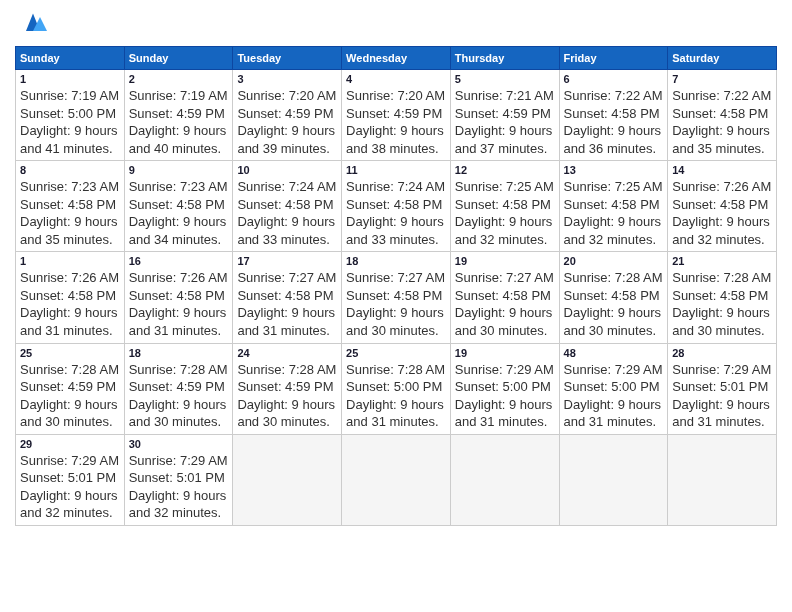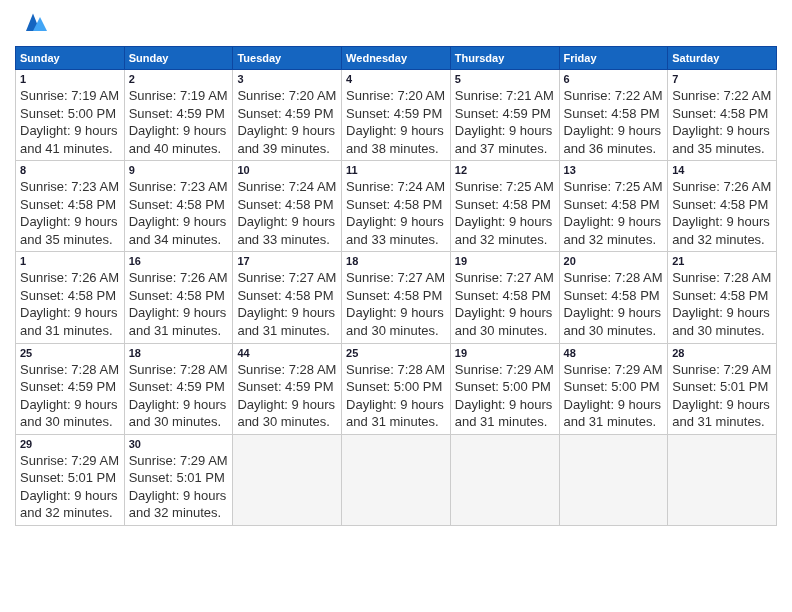--- a/index.html
+++ b/index.html
@@ -214,21 +214,21 @@
         <tr>
           <td>
             <span class="day-number">25</span>
             <div class="day-info">Sunrise: 7:28 AM<br>Sunset: 4:59 PM<br>Daylight: 9 hours and 30 minutes.</div>
           </td>
           <td>
             <span class="day-number">18</span>
             <div class="day-info">Sunrise: 7:28 AM<br>Sunset: 4:59 PM<br>Daylight: 9 hours and 30 minutes.</div>
           </td>
           <td>
-            <span class="day-number">44</span>
+            <span class="day-number">24</span>
             <div class="day-info">Sunrise: 7:28 AM<br>Sunset: 4:59 PM<br>Daylight: 9 hours and 30 minutes.</div>
           </td>
           <td>
             <span class="day-number">25</span>
             <div class="day-info">Sunrise: 7:28 AM<br>Sunset: 5:00 PM<br>Daylight: 9 hours and 31 minutes.</div>
           </td>
           <td>
             <span class="day-number">19</span>
             <div class="day-info">Sunrise: 7:29 AM<br>Sunset: 5:00 PM<br>Daylight: 9 hours and 31 minutes.</div>
           </td>

